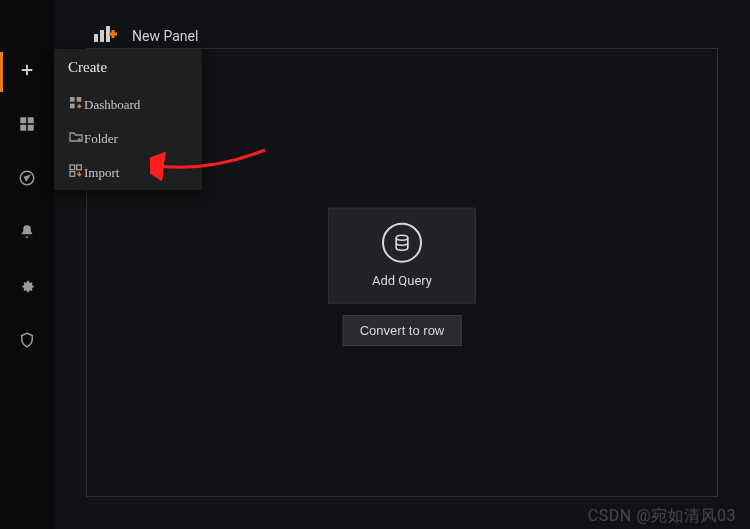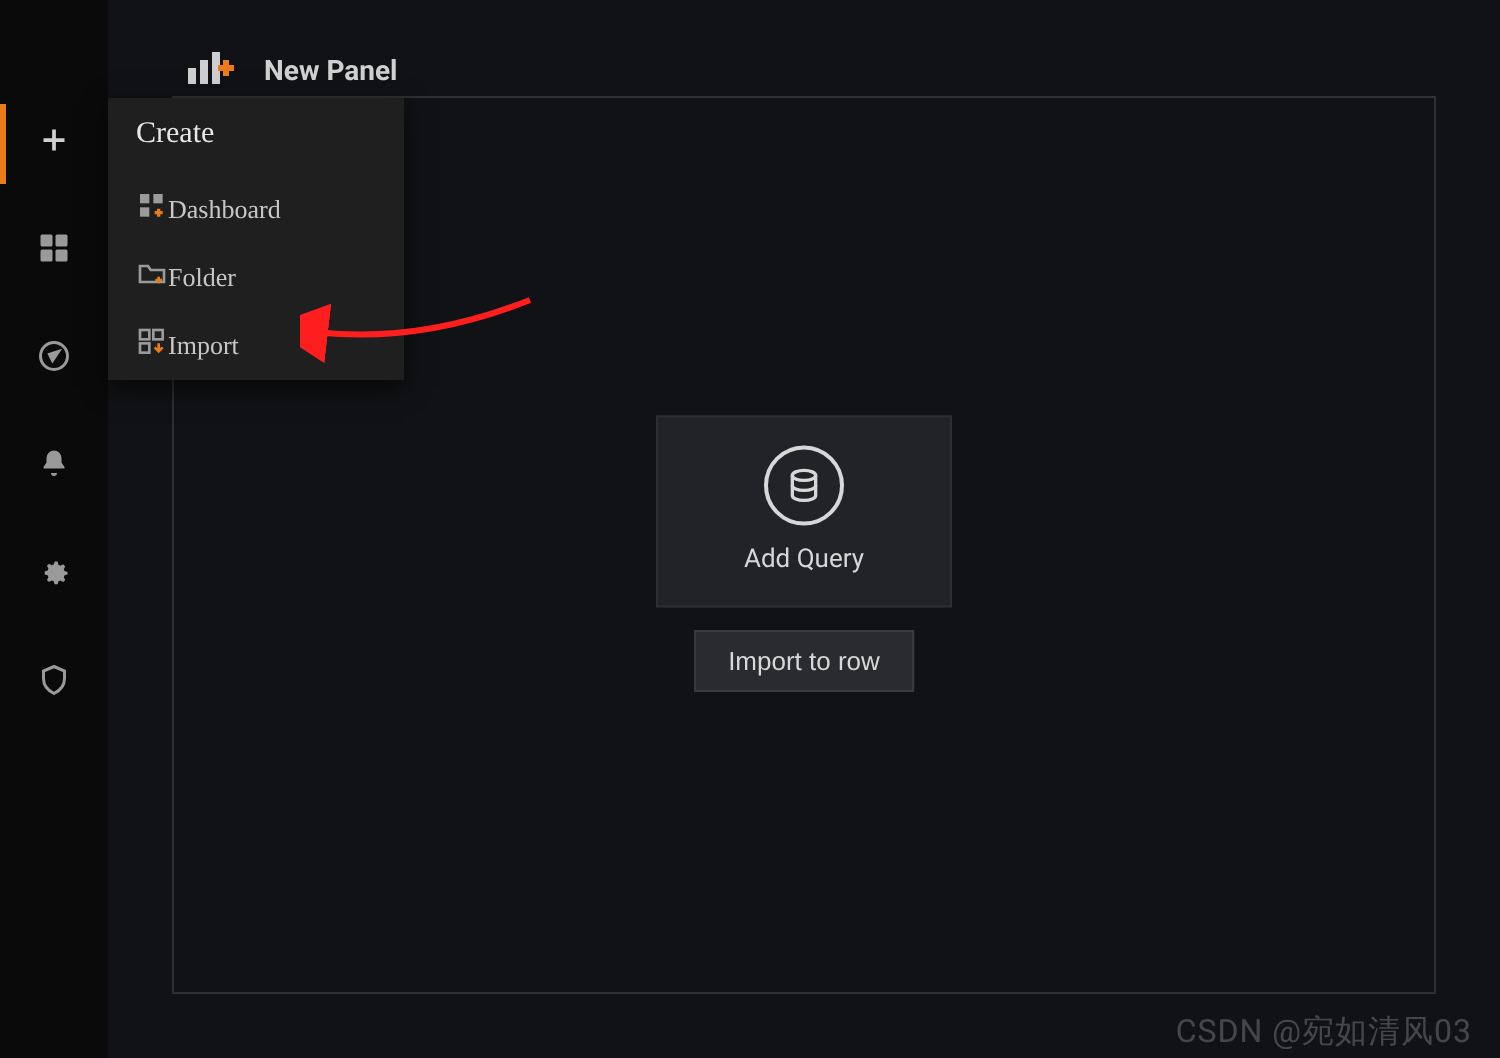--- a/index.html
+++ b/index.html
@@ -148,26 +148,26 @@
               <ellipse cx="12" cy="6" rx="7" ry="3"></ellipse>
               <path d="M5 6v6c0 1.7 3.1 3 7 3s7-1.3 7-3V6"></path>
               <path d="M5 12v6c0 1.7 3.1 3 7 3s7-1.3 7-3v-6"></path>
             </svg>
         </div>
         <span>Add Query</span>
       </div>
     </div>
 
     <div class="convert-row">
-      <button class="convert-btn">Import to row</button>
+      <button class="convert-btn">Convert to row</button>
     </div>
 
   </div>
 
-  <div style="position:absolute; left:40px; top:26px; display:flex; align-items:center; gap:12px;font-weight:bold;">
+  <div style="position:absolute; left:40px; top:26px; display:flex; align-items:center; gap:12px;">
     <span>
       <svg width="26" height="16" viewBox="0 0 26 16">
         <rect x="0" y="8" width="4" height="8" fill="#cfcfcf"></rect>
         <rect x="6" y="4" width="4" height="12" fill="#cfcfcf"></rect>
         <rect x="12" y="0" width="4" height="16" fill="#cfcfcf"></rect>
         <path d="M19 4v8M15 8h8" stroke="#eb7b18" stroke-width="3"></path>
       </svg>
     </span>
     <span class="panel-title">New Panel</span>
   </div>

